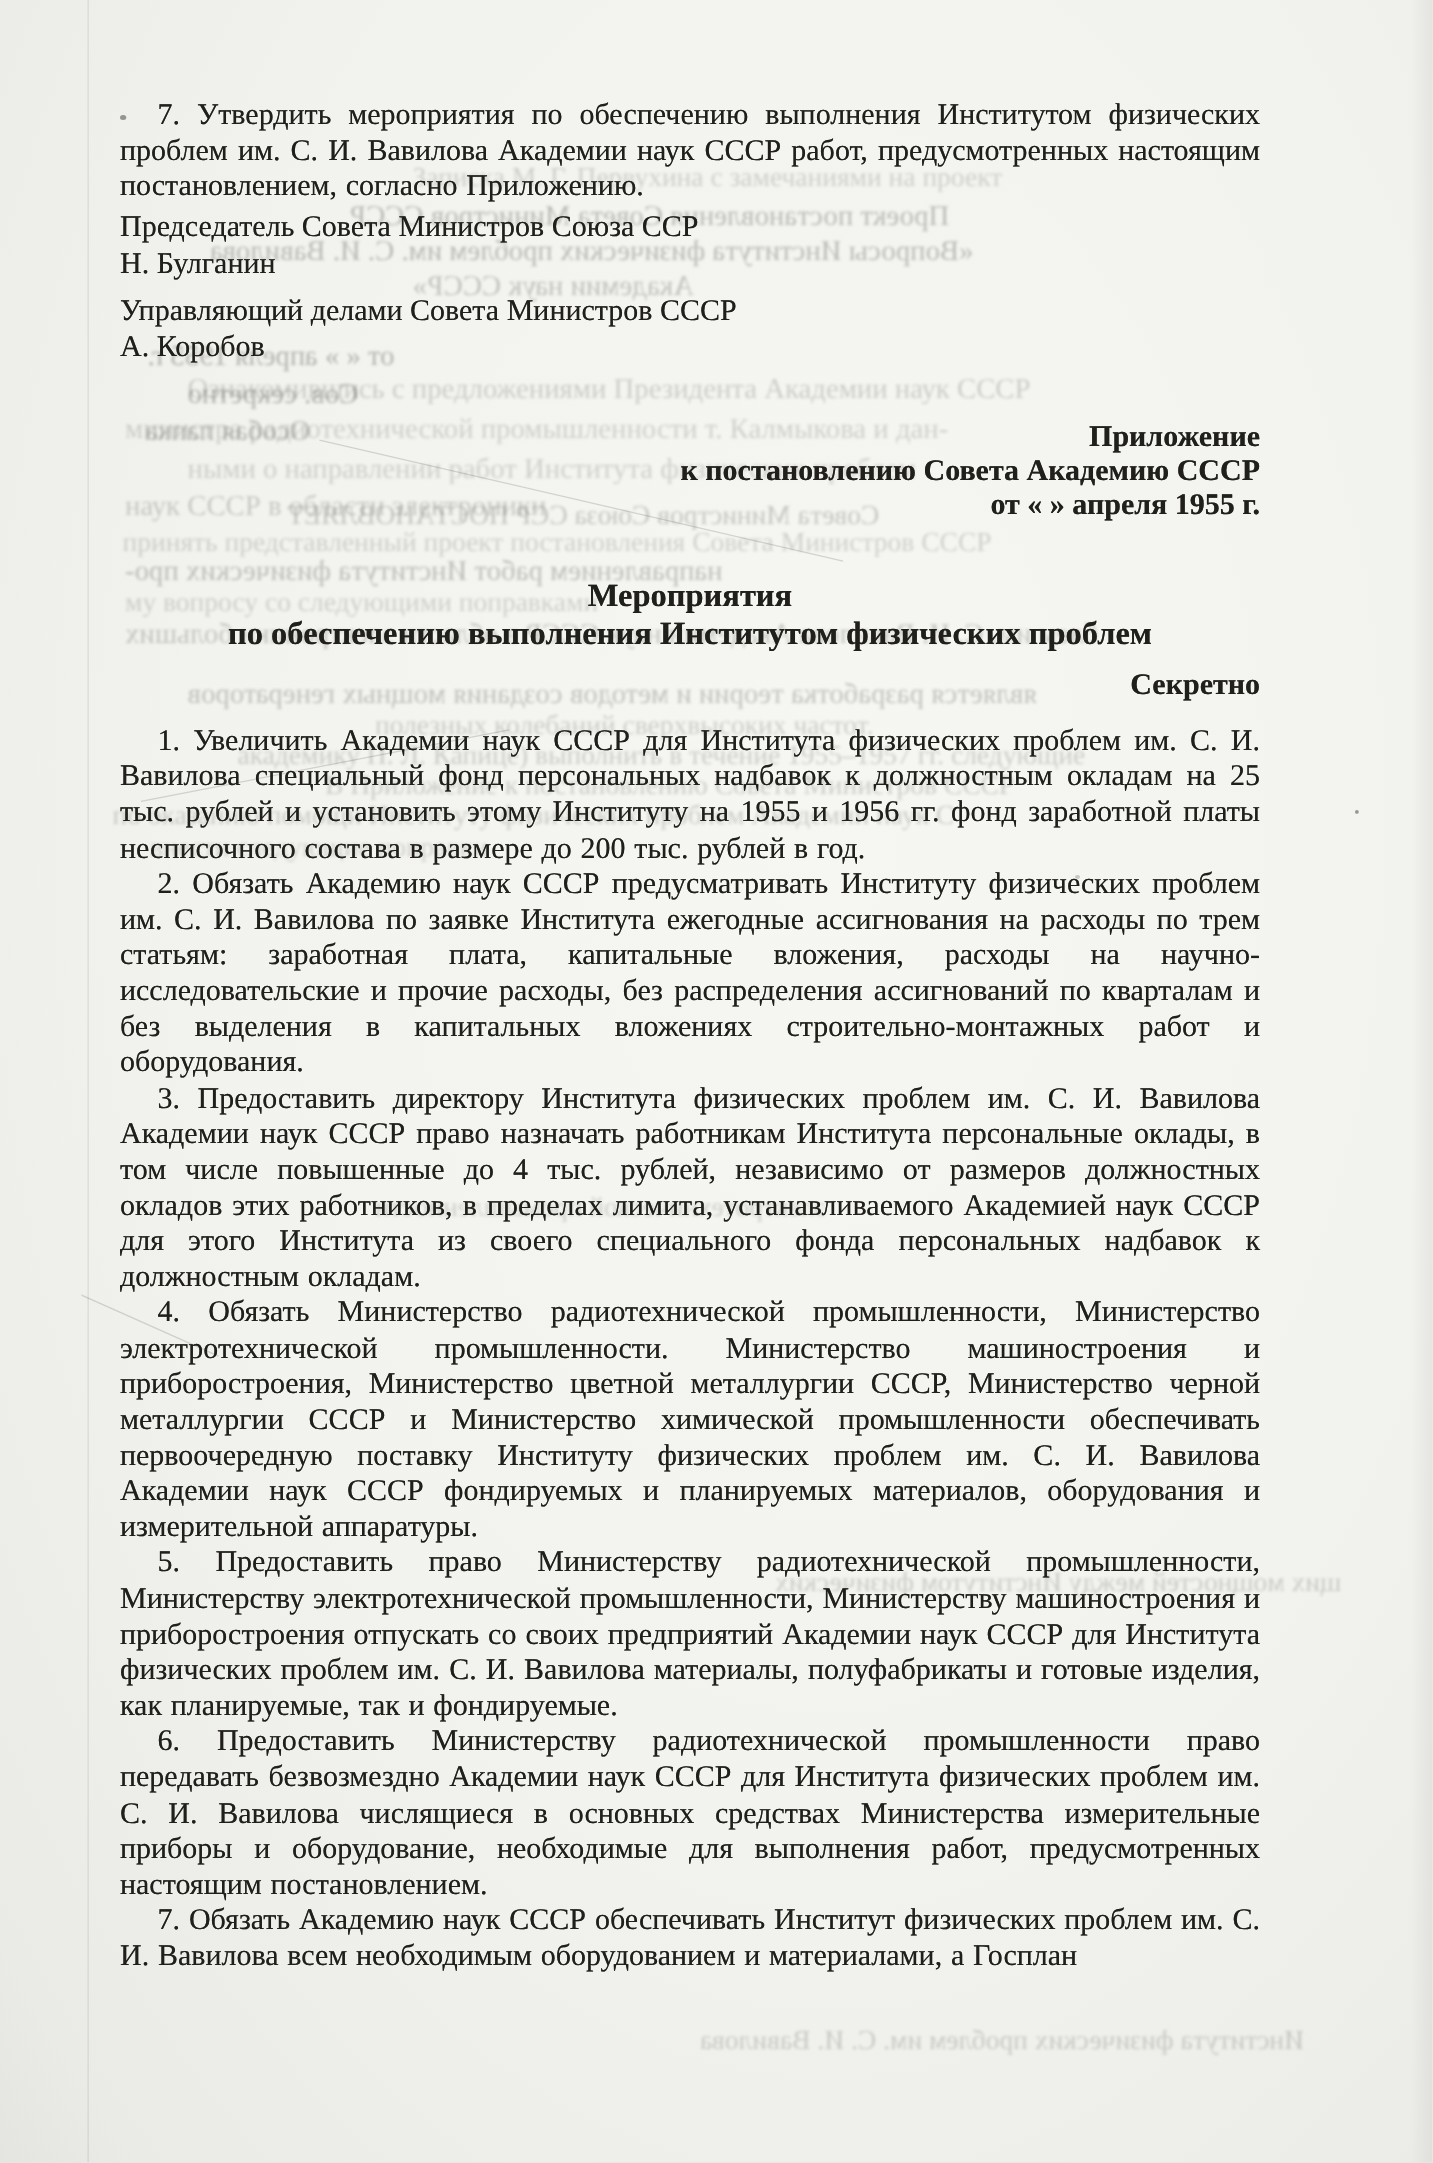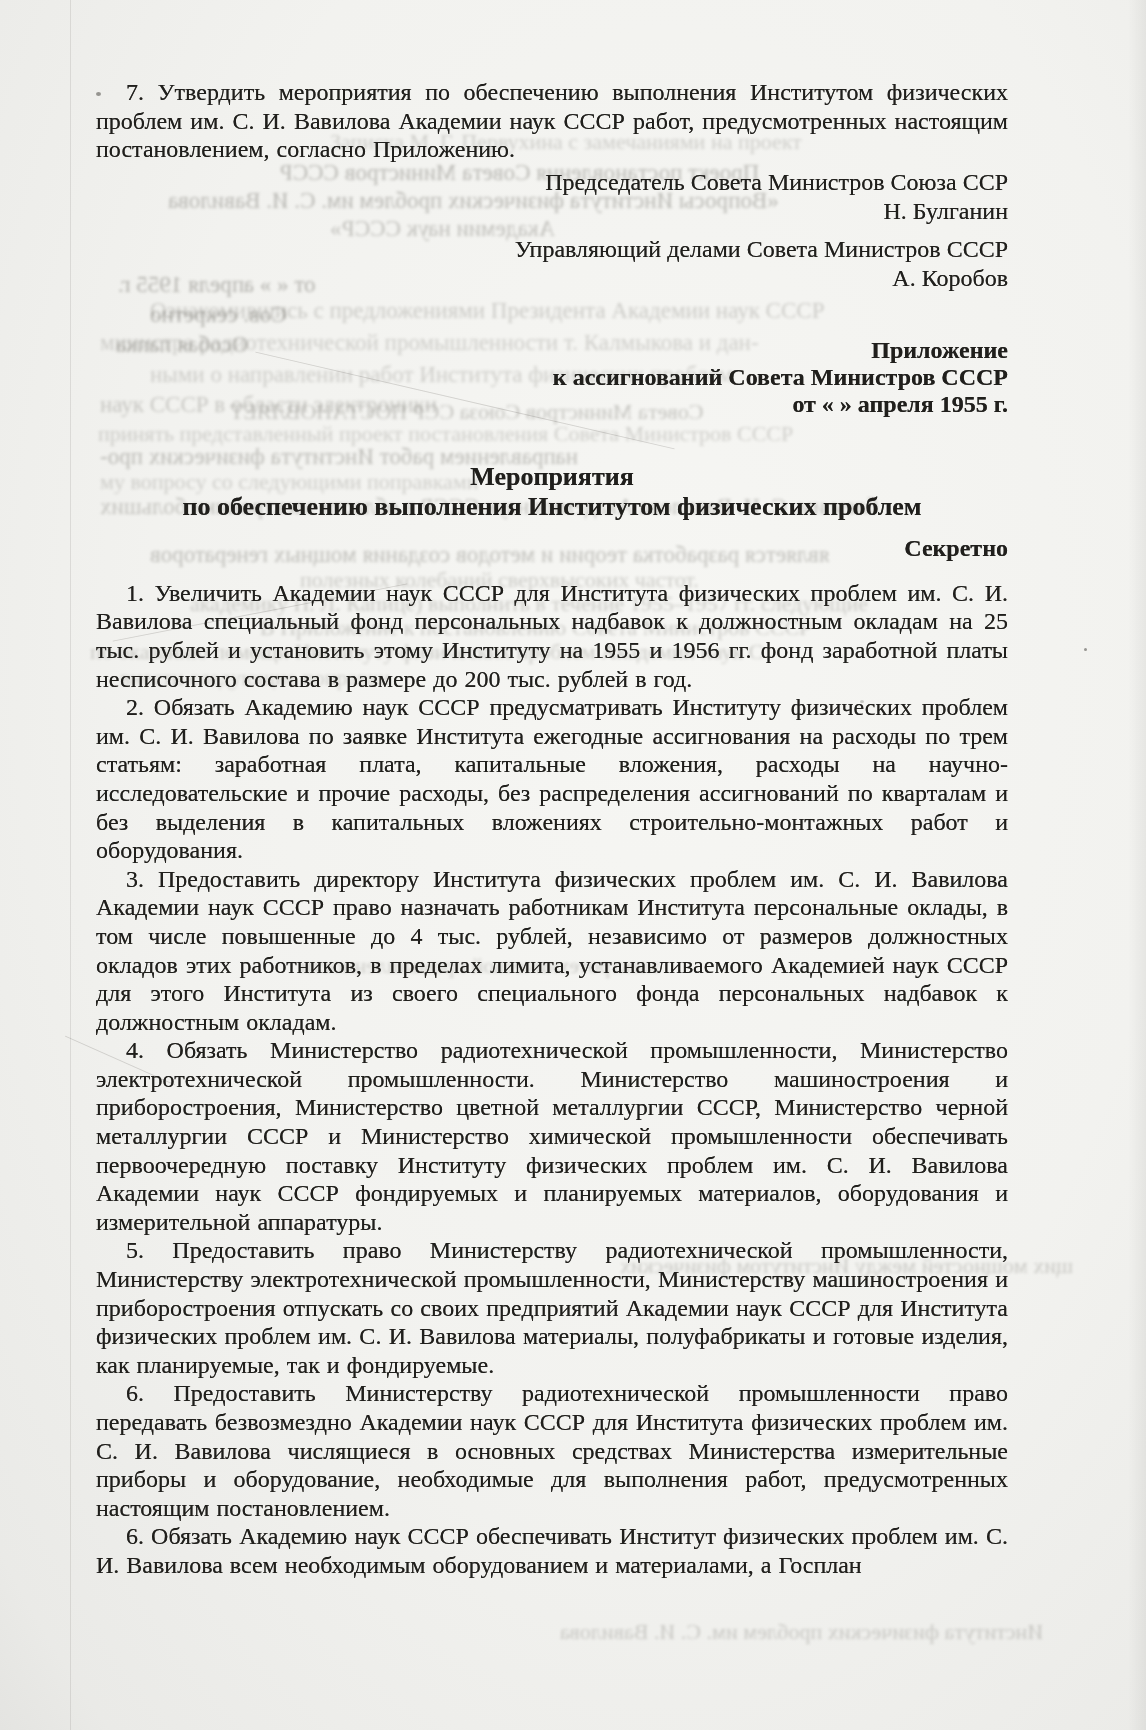--- a/index.html
+++ b/index.html
@@ -27,21 +27,21 @@
   .bleed-layer { position:absolute; inset:0; pointer-events:none; }
   .bleed { position:absolute; white-space:nowrap; line-height:1.3;
     color:#4a4840; filter:blur(1.4px); font-family:"Liberation Serif", serif; }
   .bleed.flip { transform:scaleX(-1); }
 
   
   .content { position:absolute; left:96px; top:78px; width:912px;
     text-shadow:0 0 0.4px rgba(30,30,25,0.75); }
   .body-p { margin:0; font-size:24px; line-height:28.6px; text-align:justify;
     text-indent:30px; word-spacing:1px; }
-  .sig-block { margin-top:4px; text-align:right; font-size:24px; line-height:29px; }
+  .sig-block { margin-top:4px; font-size:24px; line-height:29px; }
   .sig-gap { margin-top:9px; }
   .appendix { margin-top:44px; text-align:right; font-weight:bold;
     font-size:24px; line-height:27px; }
   .doc-title { margin-top:44px; text-align:center; font-weight:bold;
     font-size:26px; line-height:30px; }
   .secret { margin-top:12px; text-align:right; font-weight:bold;
     font-size:24px; line-height:29px; }
   .body-start { margin-top:16px; }
   .page-number { position:absolute; left:88px; top:1740px; font-size:27px;
     letter-spacing:1px; color:#232220; }
@@ -94,36 +94,36 @@
 
     <div class="sig-block">
       <div>Председатель Совета Министров Союза ССР</div>
       <div>Н. Булганин</div>
       <div class="sig-gap">Управляющий делами Совета Министров СССР</div>
       <div>А. Коробов</div>
     </div>
 
     <div class="appendix">
       <div>Приложение</div>
-      <div>к ассигнований Совета Министров СССР</div>
+      <div>к постановлению Совета Академию СССР</div>
       <div>от « » апреля 1955 г.</div>
     </div>
 
     <div class="doc-title">
       <div>Мероприятия</div>
       <div>по обеспечению выполнения Институтом физических проблем</div>
     </div>
 
     <div class="secret">Секретно</div>
 
     <p class="body-p body-start">1. Увеличить Академии наук СССР для Института физических проблем им. С. И. Вавилова специальный фонд персональных надбавок к должностным окладам на 25 тыс. рублей и установить этому Институту на 1955 и 1956 гг. фонд заработной платы несписочного состава в размере до 200 тыс. рублей в год.</p>
     <p class="body-p">2. Обязать Академию наук СССР предусматривать Институту физических проблем им. С. И. Вавилова по заявке Института ежегодные ассигнования на расходы по трем статьям: заработная плата, капитальные вложения, расходы на научно-исследовательские и прочие расходы, без распределения ассигнований по кварталам и без выделения в капитальных вложениях строительно-монтажных работ и оборудования.</p>
     <p class="body-p">3. Предоставить директору Института физических проблем им. С. И. Вавилова Академии наук СССР право назначать работникам Института персональные оклады, в том числе повышенные до 4 тыс. рублей, независимо от размеров должностных окладов этих работников, в пределах лимита, устанавливаемого Академией наук СССР для этого Института из своего специального фонда персональных надбавок к должностным окладам.</p>
     <p class="body-p">4. Обязать Министерство радиотехнической промышленности, Министерство электротехнической промышленности. Министерство машиностроения и приборостроения, Министерство цветной металлургии СССР, Министерство черной металлургии СССР и Министерство химической промышленности обеспечивать первоочередную поставку Институту физических проблем им. С. И. Вавилова Академии наук СССР фондируемых и планируемых материалов, оборудования и измерительной аппаратуры.</p>
     <p class="body-p">5. Предоставить право Министерству радиотехнической промышленности, Министерству электротехнической промышленности, Министерству машиностроения и приборостроения отпускать со своих предприятий Академии наук СССР для Института физических проблем им. С. И. Вавилова материалы, полуфабрикаты и готовые изделия, как планируемые, так и фондируемые.</p>
     <p class="body-p">6. Предоставить Министерству радиотехнической промышленности право передавать безвозмездно Академии наук СССР для Института физических проблем им. С. И. Вавилова числящиеся в основных средствах Министерства измерительные приборы и оборудование, необходимые для выполнения работ, предусмотренных настоящим постановлением.</p>
-    <p class="body-p">6. Обязать Академию наук СССР обеспечивать Институт физических проблем им. С. И. Вавилова всем необходимым оборудованием и материалами, а Госплан</p>
+    <p class="body-p">7. Обязать Академию наук СССР обеспечивать Институт физических проблем им. С. И. Вавилова всем необходимым оборудованием и материалами, а Госплан</p>
 
   </div>
 
   <div class="page-number">264</div>
 
 </div>
 
 </body></html>

